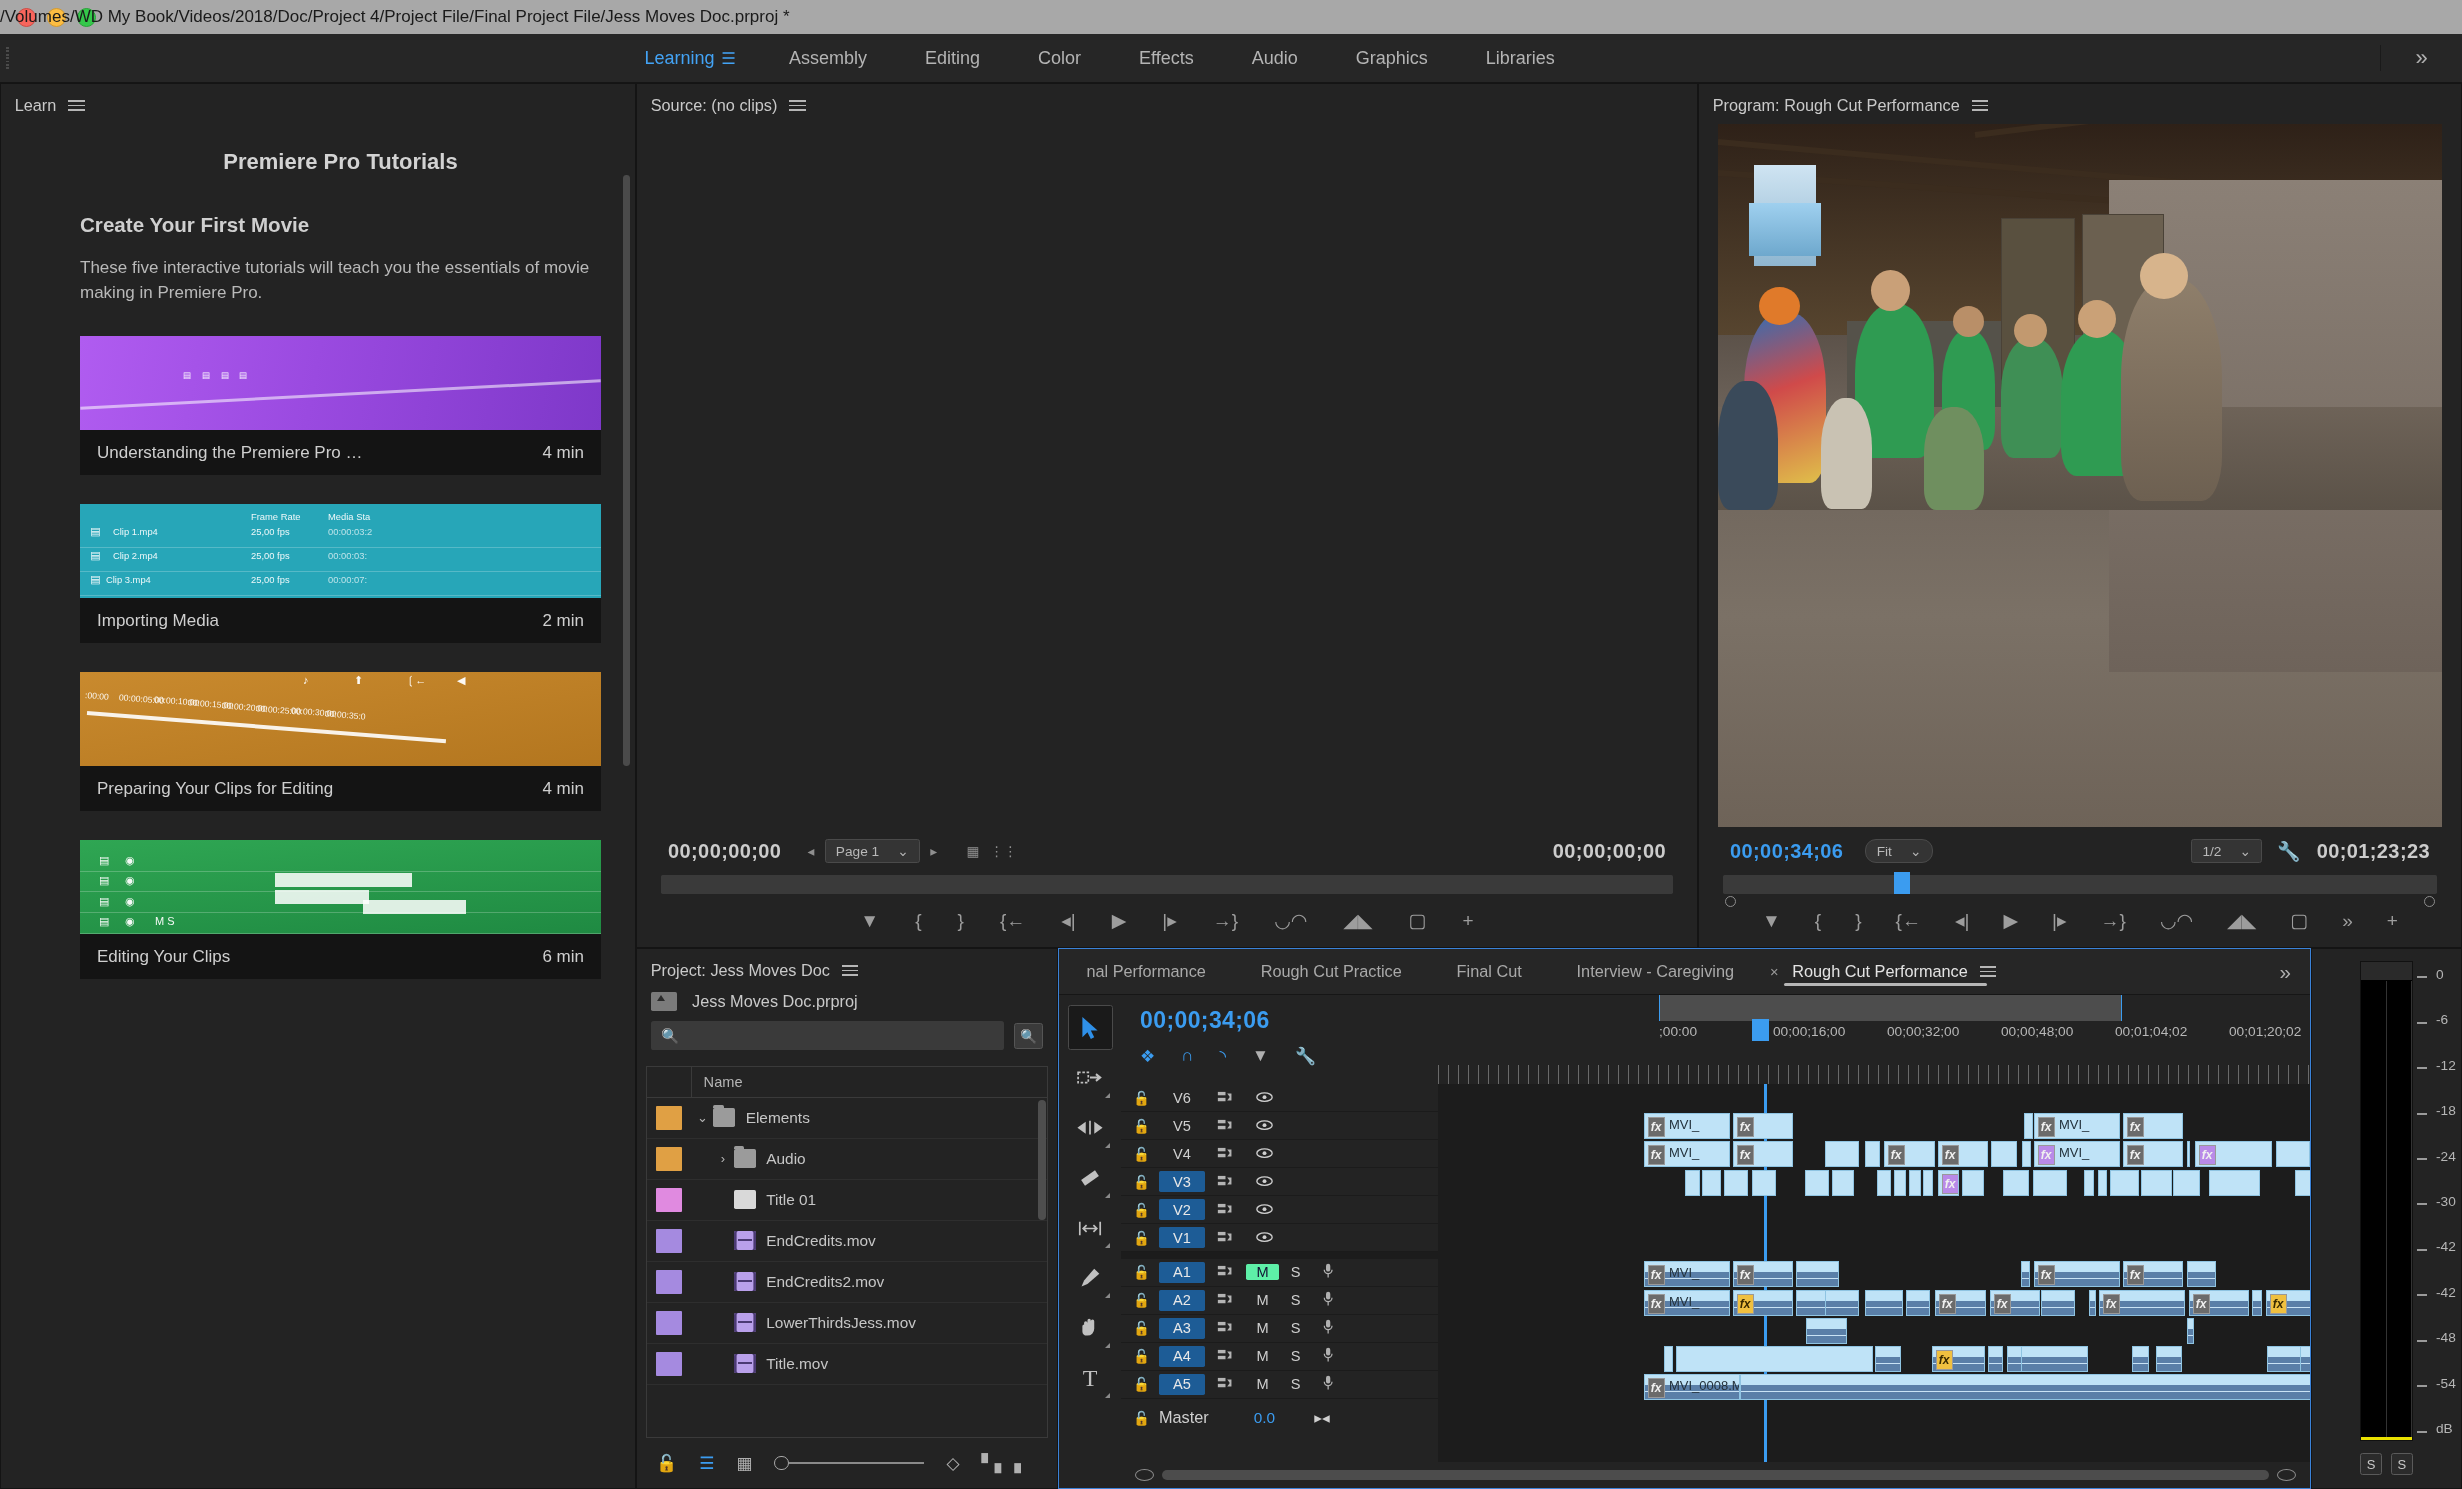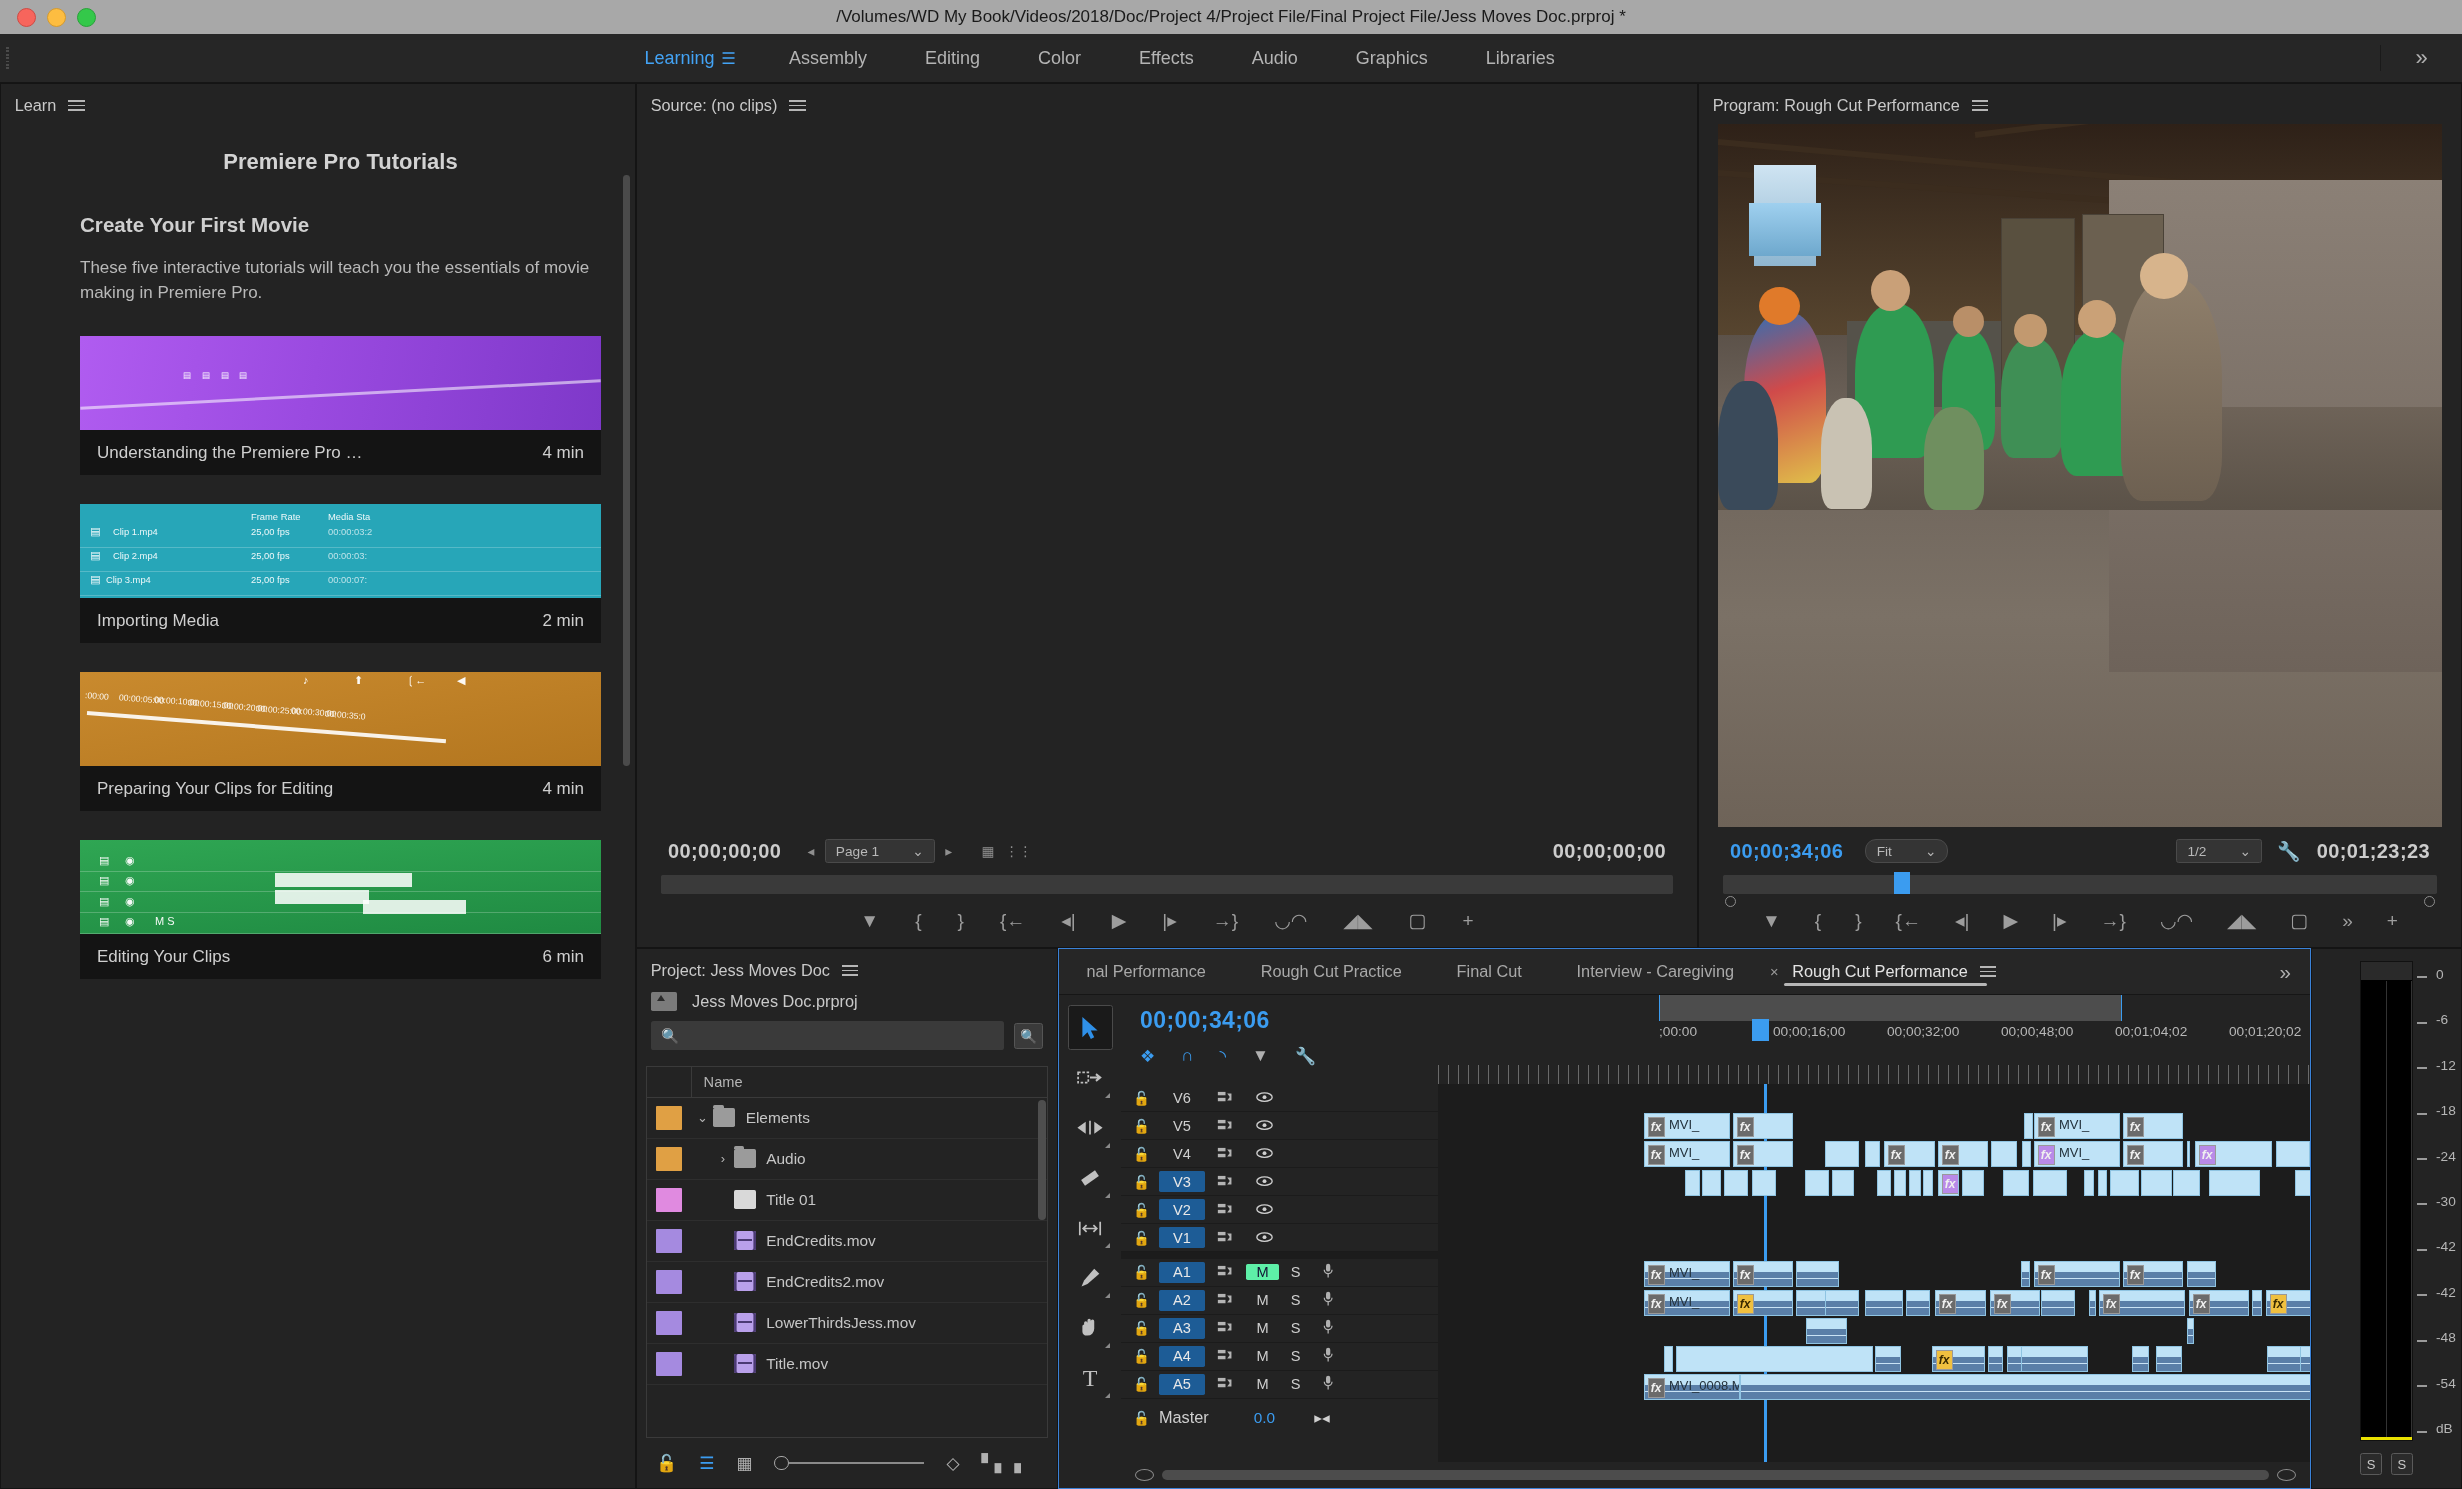--- a/index.html
+++ b/index.html
@@ -7,21 +7,21 @@
     font-family:"Liberation Sans", sans-serif; color:#c8c8c8; }
 
   
   #titlebar { height:34px; background:#a8a8a8; position:relative; display:flex;
      align-items:center; }
   .traffic { display:flex; gap:11px; padding-left:17px; }
   .tl { width:19px; height:19px; border-radius:50%; }
   .tl.r{background:#f7655c;border:0.9px solid #d04a43;}
   .tl.y{background:#fdbd41;border:0.9px solid #d79b2c;}
   .tl.g{background:#34c84a;border:0.9px solid #27a338;}
-  #titletext { position:absolute; left:0; right:0; text-align:center;
+  #titletext { position:absolute; left:0; right:0; text-align:left;
      font-size:17px; color:#1a1a1a; pointer-events:none; }
 
   
   #wsbar { height:49px; background:#262626; display:flex; align-items:center;
      border-bottom:0.9px solid #151515; }
   #wsdrag { width:15.4px; height:100%; display:flex; align-items:center;
      justify-content:center; }
   #wsdrag i { display:block; width:3.4px; height:22px;
      background:repeating-linear-gradient(to bottom,#4a4a4a 0 1.7px,transparent 1.7px 3.4px); }
   #wstabs { display:flex; align-items:center; gap:0; margin-left:600px; }
@@ -69,21 +69,21 @@
   #source { width:1062px; flex:none; display:flex; flex-direction:column; }
   #srcView { flex:1; background:#232323; }
   .monTimeRow { height:48px; display:flex; align-items:center; padding:0 31px;
      font-size:20px; color:#cccccc; }
   .monTimeRow .left{ font-weight:bold; letter-spacing:0.4px; }
   .monTimeRow .right{ margin-left:auto; font-weight:bold; letter-spacing:0.4px; }
   .pager { display:flex; align-items:center; gap:10.3px; margin-left:26px;
      font-size:13.7px; color:#8f8f8f; }
   .selbox { background:#343434; border:0.9px solid #4a4a4a; border-radius:2.6px;
      padding:3.4px 10.3px; font-size:13.7px; color:#b9b9b9; display:flex;
-     align-items:center; gap:33px; }
+     align-items:center; gap:18px; }
   .scrubber { height:19px; margin:0 24px; background:#3a3a3a; border-radius:1.7px; position:relative;}
   .xport { height:53px; display:flex; align-items:center; justify-content:center;
      gap:36px; color:#9d9d9d; font-size:19px; }
   .xport .ic { cursor:pointer; }
 
   
   #program { flex:1; display:flex; flex-direction:column; }
   #progView { flex:1; background:#111; position:relative; overflow:hidden; margin:0; }
 
   

